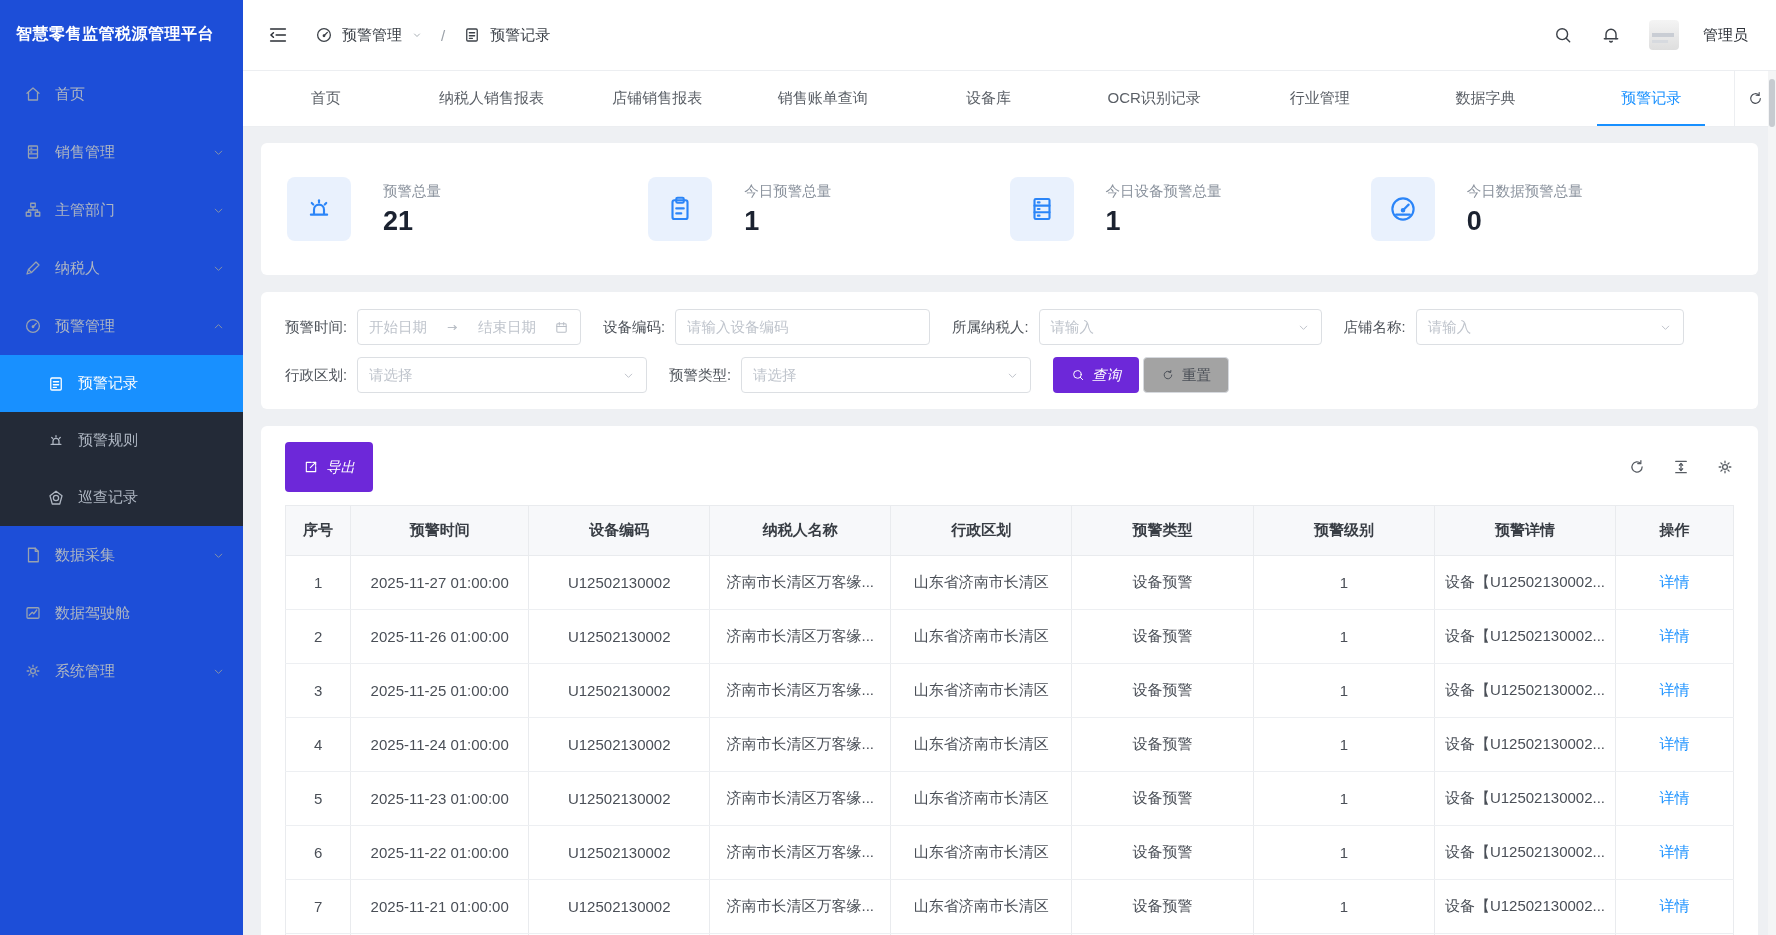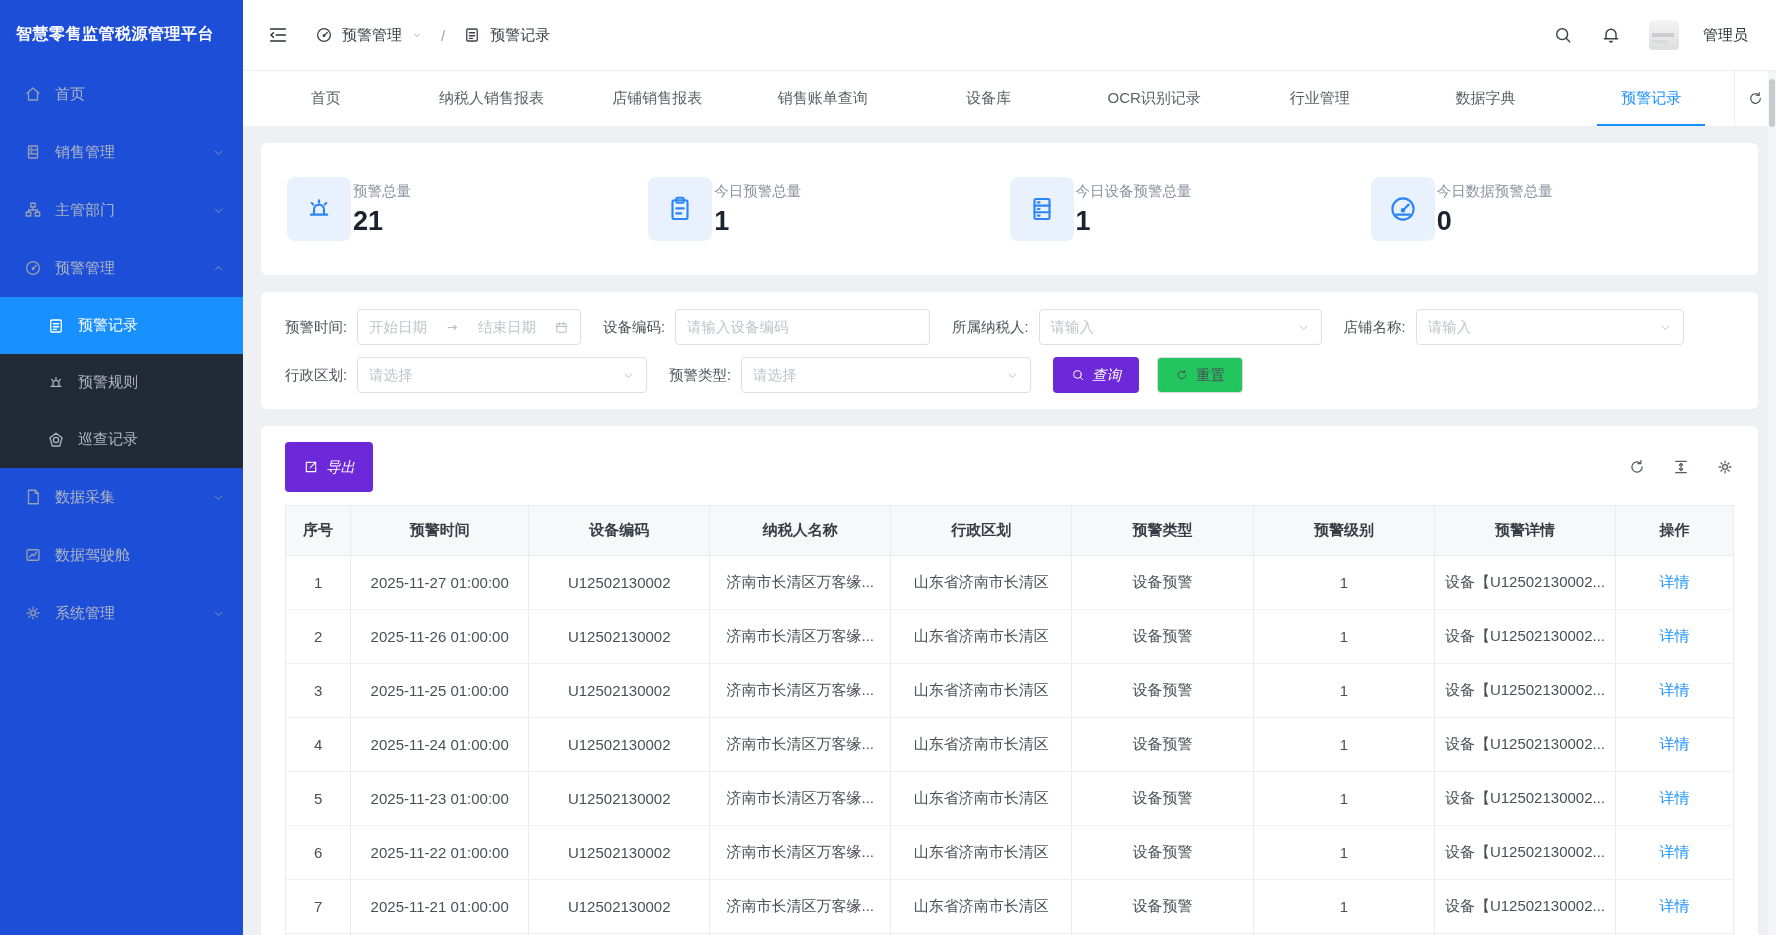--- a/index.html
+++ b/index.html
@@ -50,21 +50,21 @@
   .tab.active .tlabel:after { content:""; position:absolute; left:-18px; right:-18px; bottom:0; height:2px; background:#1890ff; }
   .tab-refresh { width:42px; border-left:1px solid #eceef1; display:flex; align-items:center; justify-content:center; cursor:pointer; }
   .tab-refresh .ic { width:17px; height:17px; color:#4a4f57; }
 
   
   .content { flex:1; overflow:hidden; padding:16px 18px 0 18px; }
   .card { background:#fff; border-radius:6px; }
 
   
   .stats { display:flex; padding:34px 26px; margin-bottom:17px; }
-  .stat { flex:1; display:flex; align-items:center; gap:2px; }
+  .stat { flex:1; display:flex; align-items:center; gap:32px; }
   .stat-iconbox { width:64px; height:64px; border-radius:8px; background:#e9f1fd; display:flex; align-items:center; justify-content:center; }
   .stat-iconbox .ic { width:30px; height:30px; color:#2b85f8; }
   .stat-label { font-size:14.5px; color:#8a929d; }
   .stat-value { font-size:27px; font-weight:bold; color:#1b2230; margin-top:5px; }
 
   
   .filters { padding:17px 24px 16px 24px; margin-bottom:17px; }
   .frow { display:flex; align-items:center; margin-bottom:12px; }
   .frow:last-child { margin-bottom:0; }
   .fgroup { display:flex; align-items:center; margin-right:22px; }
@@ -76,21 +76,21 @@
   .daterange .dph { color:#bfc4cc; }
   .daterange .ic { width:15px; height:15px; color:#b9bec6; }
   .w-device { width:255px; }
   .selectbox { justify-content:space-between; cursor:pointer; }
   .selectbox .ic { width:13px; height:13px; color:#b9bec6; }
   .w-taxpayer { width:283px; } .w-shop { width:268px; }
   .w-region { width:290px; } .w-type { width:290px; }
   .btn { height:36px; border-radius:4px; display:inline-flex; align-items:center; gap:7px; padding:0 17px; font-size:14.5px; cursor:pointer; border:1px solid transparent; }
   .btn .ic { width:14px; height:14px; }
   .btn-primary { background:#6d28d9; color:#fff;font-style:italic; }
-  .btn-plain { background:#22c55e; border-color:#d6d9de; color:#4a4f57; margin-left:18px; }
+  .btn-plain { background:#a3a3a3; border-color:#d6d9de; color:#4a4f57; margin-left:4px; }
 
   
   .tablecard { padding:16px 24px 24px 24px; }
   .tabletools { display:flex; align-items:center; margin-bottom:13px; }
   .btn-export { height:50px; font-size:14.5px; }
   .btn-export .ic { width:16px; height:16px; }
   .tool-icons { margin-left:auto; display:flex; align-items:center; gap:26px; }
   .tool-icons .ic { width:18px; height:18px; color:#575c63; cursor:pointer; }
 
   table { width:100%; border-collapse:collapse; table-layout:fixed; }
@@ -144,20 +144,34 @@
         <div class="menu-item">
           <span class="ic">
             <svg viewBox="0 0 24 24">
               <rect x="9" y="3" width="6" height="5"></rect>
               <rect x="3" y="15" width="6" height="5"></rect>
               <rect x="15" y="15" width="6" height="5"></rect>
               <path d="M12 8 V12 M6 15 V12 H18 V15"></path>
             </svg>
           </span>
           <span>主管部门</span>
+          <span class="ic chev">
+            <svg viewBox="0 0 24 24">
+              <polyline points="6,9.5 12,15.5 18,9.5"></polyline>
+            </svg>
+          </span>
+        </div>
+        <div class="menu-item">
+          <span class="ic">
+            <svg viewBox="0 0 24 24">
+              <path d="M4 20 L6 14 L16 4 L20 8 L10 18 Z"></path>
+              <line x1="6" y1="14" x2="10" y2="18"></line>
+            </svg>
+          </span>
+          <span>纳税人</span>
           <span class="ic chev">
             <svg viewBox="0 0 24 24">
               <polyline points="6,9.5 12,15.5 18,9.5"></polyline>
             </svg>
           </span>
         </div>
         <div class="menu-item">
           <span class="ic">
             <svg viewBox="0 0 24 24">
               <circle cx="12" cy="12" r="8.5"></circle>

